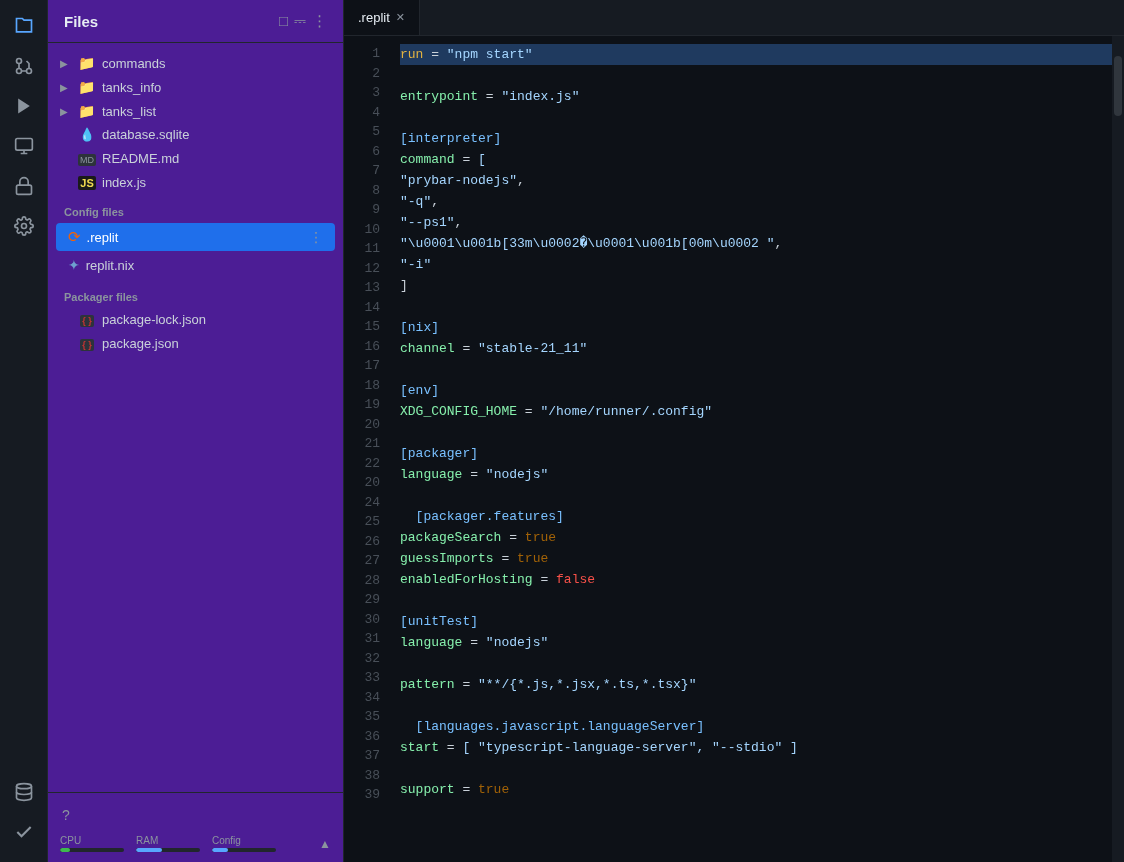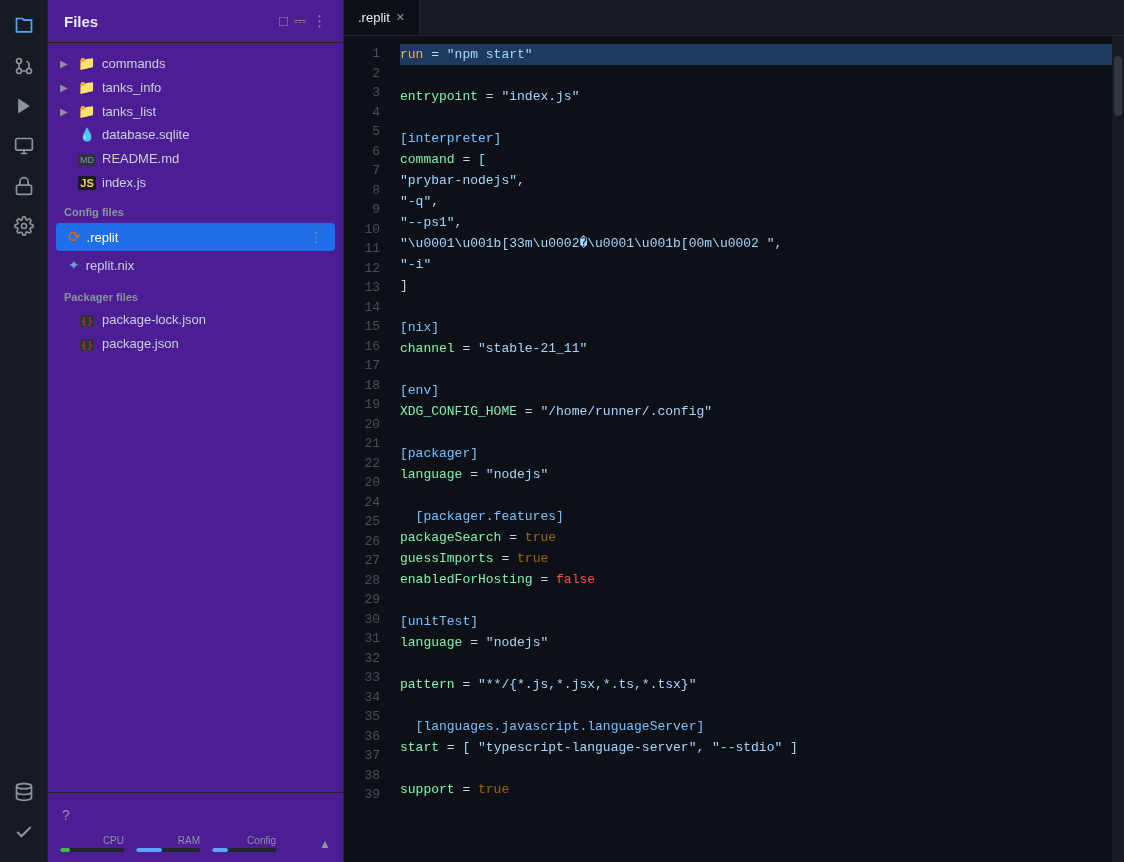--- a/index.html
+++ b/index.html
@@ -138,21 +138,20 @@
       padding: 6px 12px;
     }
     .status-item {
       display: flex;
       flex-direction: column;
       gap: 2px;
     }
     .status-label {
       font-size: 10px;
       color: #8b949e;
-      text-align: right;
     }
     .status-bar-bg {
       width: 64px;
       height: 4px;
       background: #21262d;
       border-radius: 2px;
       overflow: hidden;
     }
     .status-bar-fill {
       height: 100%;

